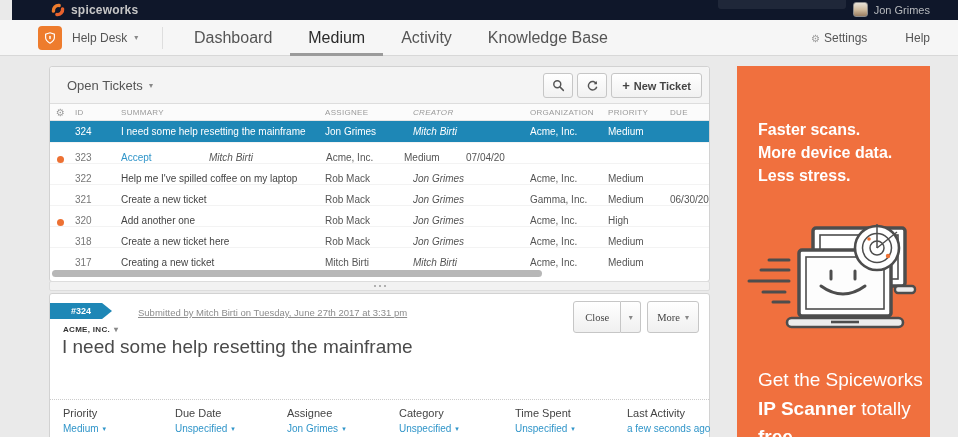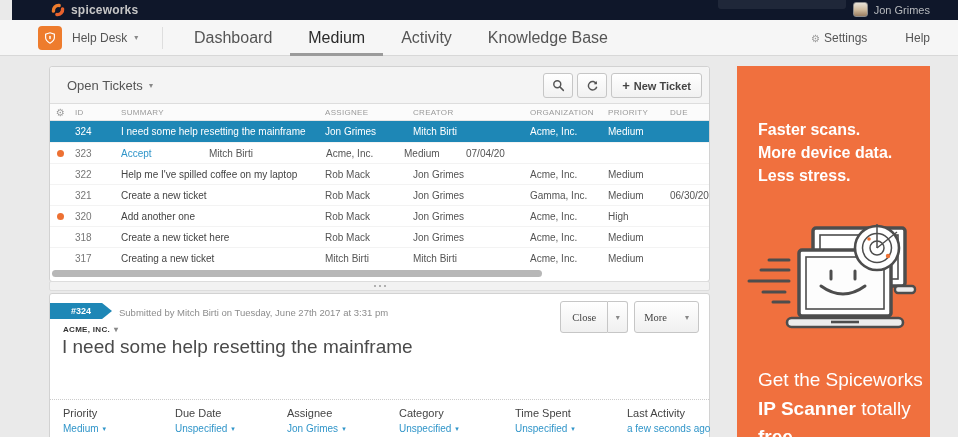--- a/index.html
+++ b/index.html
@@ -34,53 +34,53 @@
   .panel-title { position:absolute; left:17px; top:0; height:37px; line-height:37px; font-size:13px; color:#555; display:flex; align-items:center; gap:6px; cursor:pointer; }
   .panel-buttons { position:absolute; right:7px; top:6px; display:flex; gap:4px; }
   .btn { display:inline-flex; align-items:center; justify-content:center; background:linear-gradient(#ffffff,#f1f1f1); border:1px solid #c6c6c6; border-radius:3px; color:#444; font-size:11px; height:25px; cursor:pointer; }
   .icon-btn { width:30px; }
   .btn-newticket { padding:0 10px; font-weight:bold; gap:4px; }
   .plus-glyph { font-weight:bold; font-size:13px; }
 
   
   .thead { display:flex; height:17px; background:#fbfbfb; border-bottom:1px solid #e4e4e4; align-items:center; font-size:8px; color:#9a9a9a; letter-spacing:.3px; }
   .trow { display:flex; height:21px; align-items:center; font-size:10px; color:#555; background:#fff; }
-  .trow + .trow { border-top:1px solid #f3f3f3; }
+  .trow + .trow { border-top:1px solid #f3f3f3;align-items:flex-end; }
   .c { padding:0 4px; white-space:nowrap; overflow:hidden; }
   .c-dot { width:21px; display:flex; justify-content:center; }
   .c-id  { width:46px; color:#777; }
   .c-sum { width:204px; color:#444; }
   .c-asg { width:88px; }
-  .c-crt { width:117px; }
+  .c-crt { width:117px;font-style:italic; }
   .c-org { width:78px; }
   .c-pri { width:62px; }
   .c-due { width:43px; }
   .thead .c { color:#9a9a9a; }
   .thead .c-id, .thead .c-sum { color:#9a9a9a; }
   .trow.selected { background:#1e87b6; }
   .trow.selected .c { color:#fff; }
   .dot { width:7px; height:7px; border-radius:50%; background:#ed7133; }
   .link-cell { color:#3095c9 !important; cursor:pointer; }
   .hscroll { position:relative; height:10px; margin:1px 2px 2px 2px; }
   .hscroll .thumb { position:absolute; left:0; top:1px; width:490px; height:7px; background:#b7b7b7; border-radius:4px; cursor:pointer; }
 
   
   .splitter { position:absolute; left:49px; top:281px; width:661px; height:10px; background:#f2f2f2; border:1px solid #ddd; border-radius:2px; display:flex; align-items:center; justify-content:center; cursor:row-resize; }
   .splitter .dots { display:flex; gap:3px; }
   .splitter .dots i { width:2px; height:2px; background:#9a9a9a; border-radius:50%; }
 
   
   .detail-card { position:absolute; left:49px; top:293px; width:661px; height:160px; background:#fff; border:1px solid #d2d2d2; border-radius:3px 3px 0 0; }
   .ticket-badge { position:absolute; left:0; top:9px; width:62px; height:16px; background:#1e87b6; color:#fff; font-size:9px; font-weight:bold; line-height:16px; text-align:center; clip-path:polygon(0 0, 84% 0, 100% 50%, 84% 100%, 0 100%); }
-  .submitted { position:absolute; left:69px; top:13px; font-size:9.5px; color:#8c8c8c; }
+  .submitted { position:absolute; left:88px; top:13px; font-size:9.5px; color:#8c8c8c;text-decoration:underline; }
   .detail-buttons { position:absolute; right:10px; top:7px; display:flex; }
   .sbtn { height:32px; font-size:10.5px; color:#444; background:linear-gradient(#fff,#f0f0f0); border:1px solid #c6c6c6; display:inline-flex; align-items:center; justify-content:center; cursor:pointer;font-family:Liberation Serif, serif; }
   .sbtn.close-main { padding:0 11px; border-radius:3px 0 0 3px; }
   .sbtn.close-caret { width:20px; border-left:none; border-radius:0 3px 3px 0; }
-  .sbtn.more { padding:0 9px; gap:18px; border-radius:3px; margin-left:6px; }
+  .sbtn.more { padding:0 9px; gap:5px; border-radius:3px; margin-left:6px; }
   .org-row { position:absolute; left:13px; top:31px; font-size:8px; font-weight:bold; color:#333; letter-spacing:.3px; display:flex; align-items:center; gap:4px; cursor:pointer; }
   .ticket-title { position:absolute; left:12px; top:42px; font-size:19px; color:#4a4a4a; }
   .ticket-desc { position:absolute; left:13px; top:70px; font-size:11px; color:#666; }
   .fields-divider { position:absolute; left:0; right:0; top:105px; border-top:1px dotted #ccc; }
   .fields { position:absolute; left:13px; top:113px; display:flex; }
   .field { width:112px; }
   .field:nth-child(4) { width:116px; }
   .field .flabel { font-size:11px; color:#444; }
   .field .fvalue { margin-top:4px; font-size:10px; color:#3095c9; display:flex; align-items:center; gap:4px; cursor:pointer; }
   .field .fvalue .caret { color:#3095c9; font-size:7px; }

